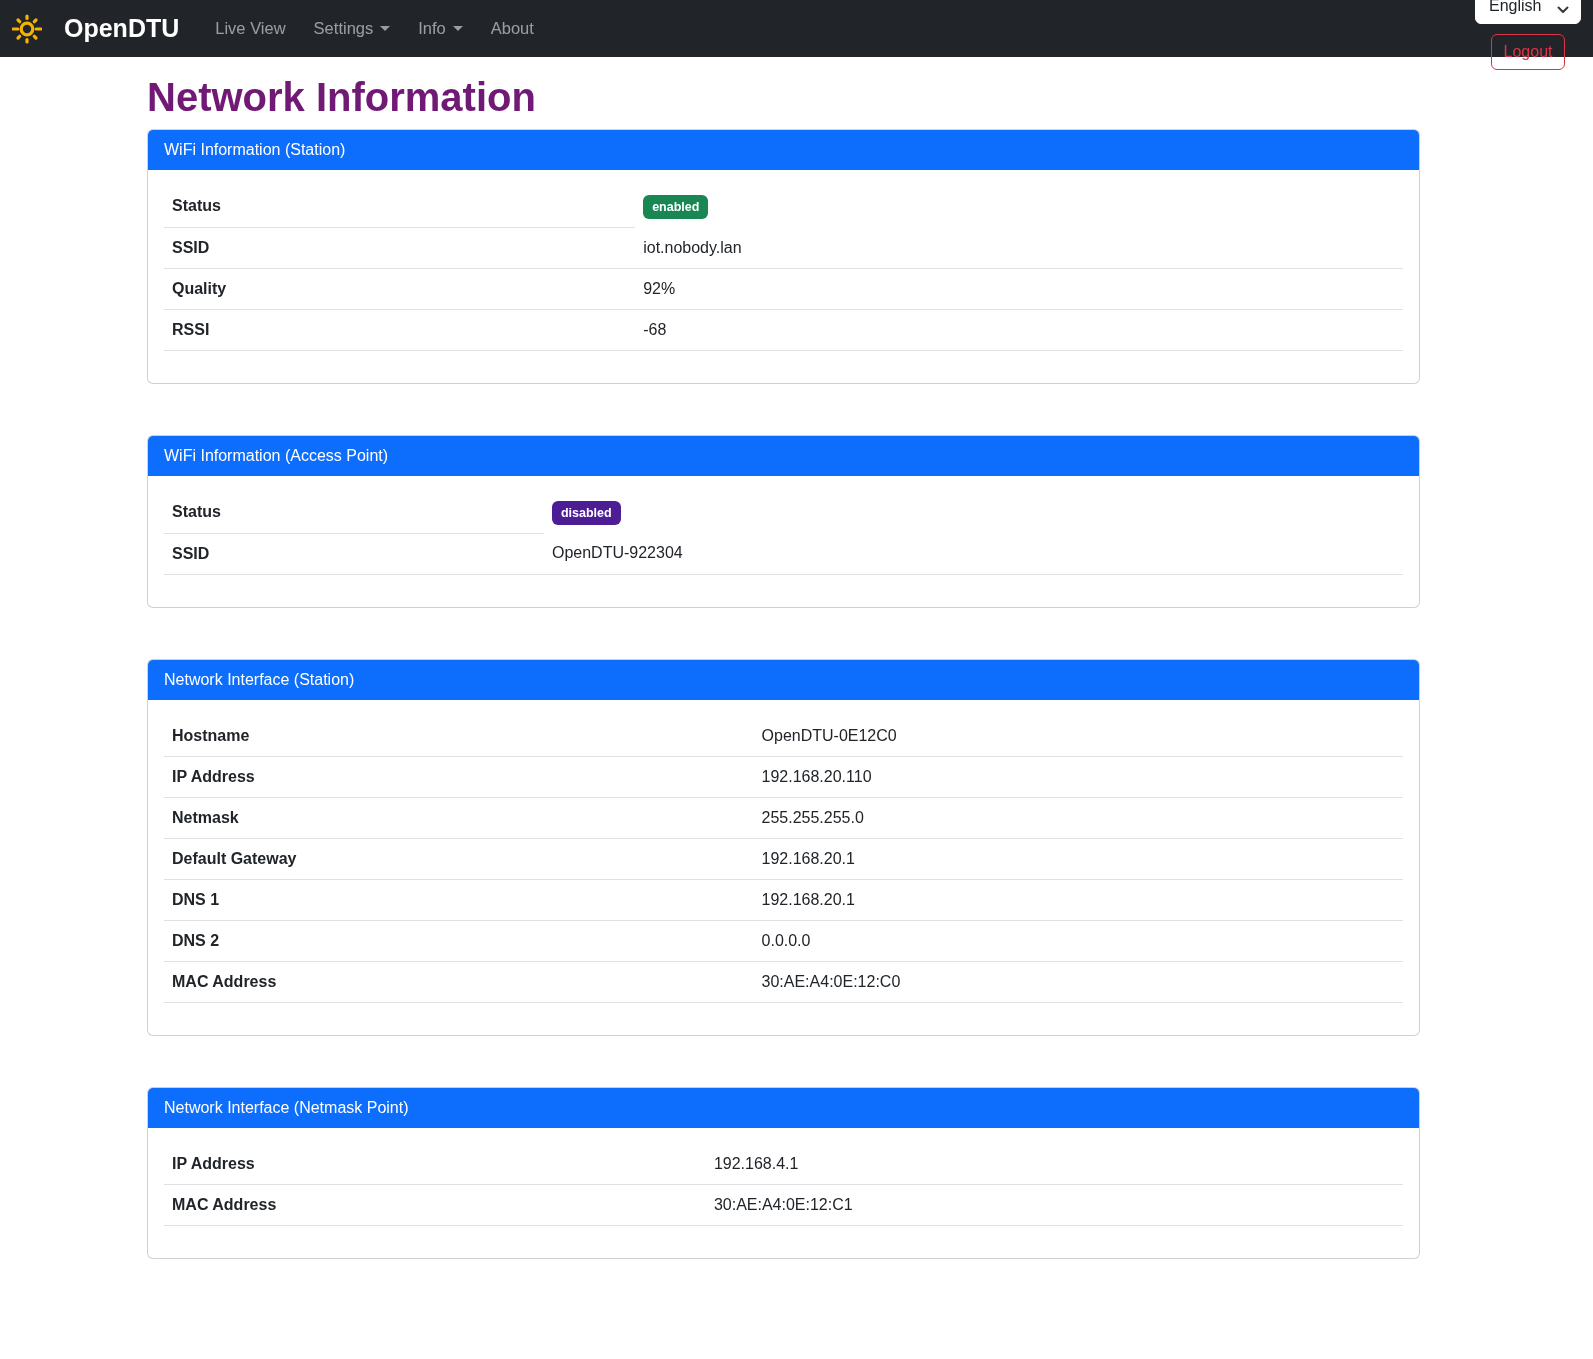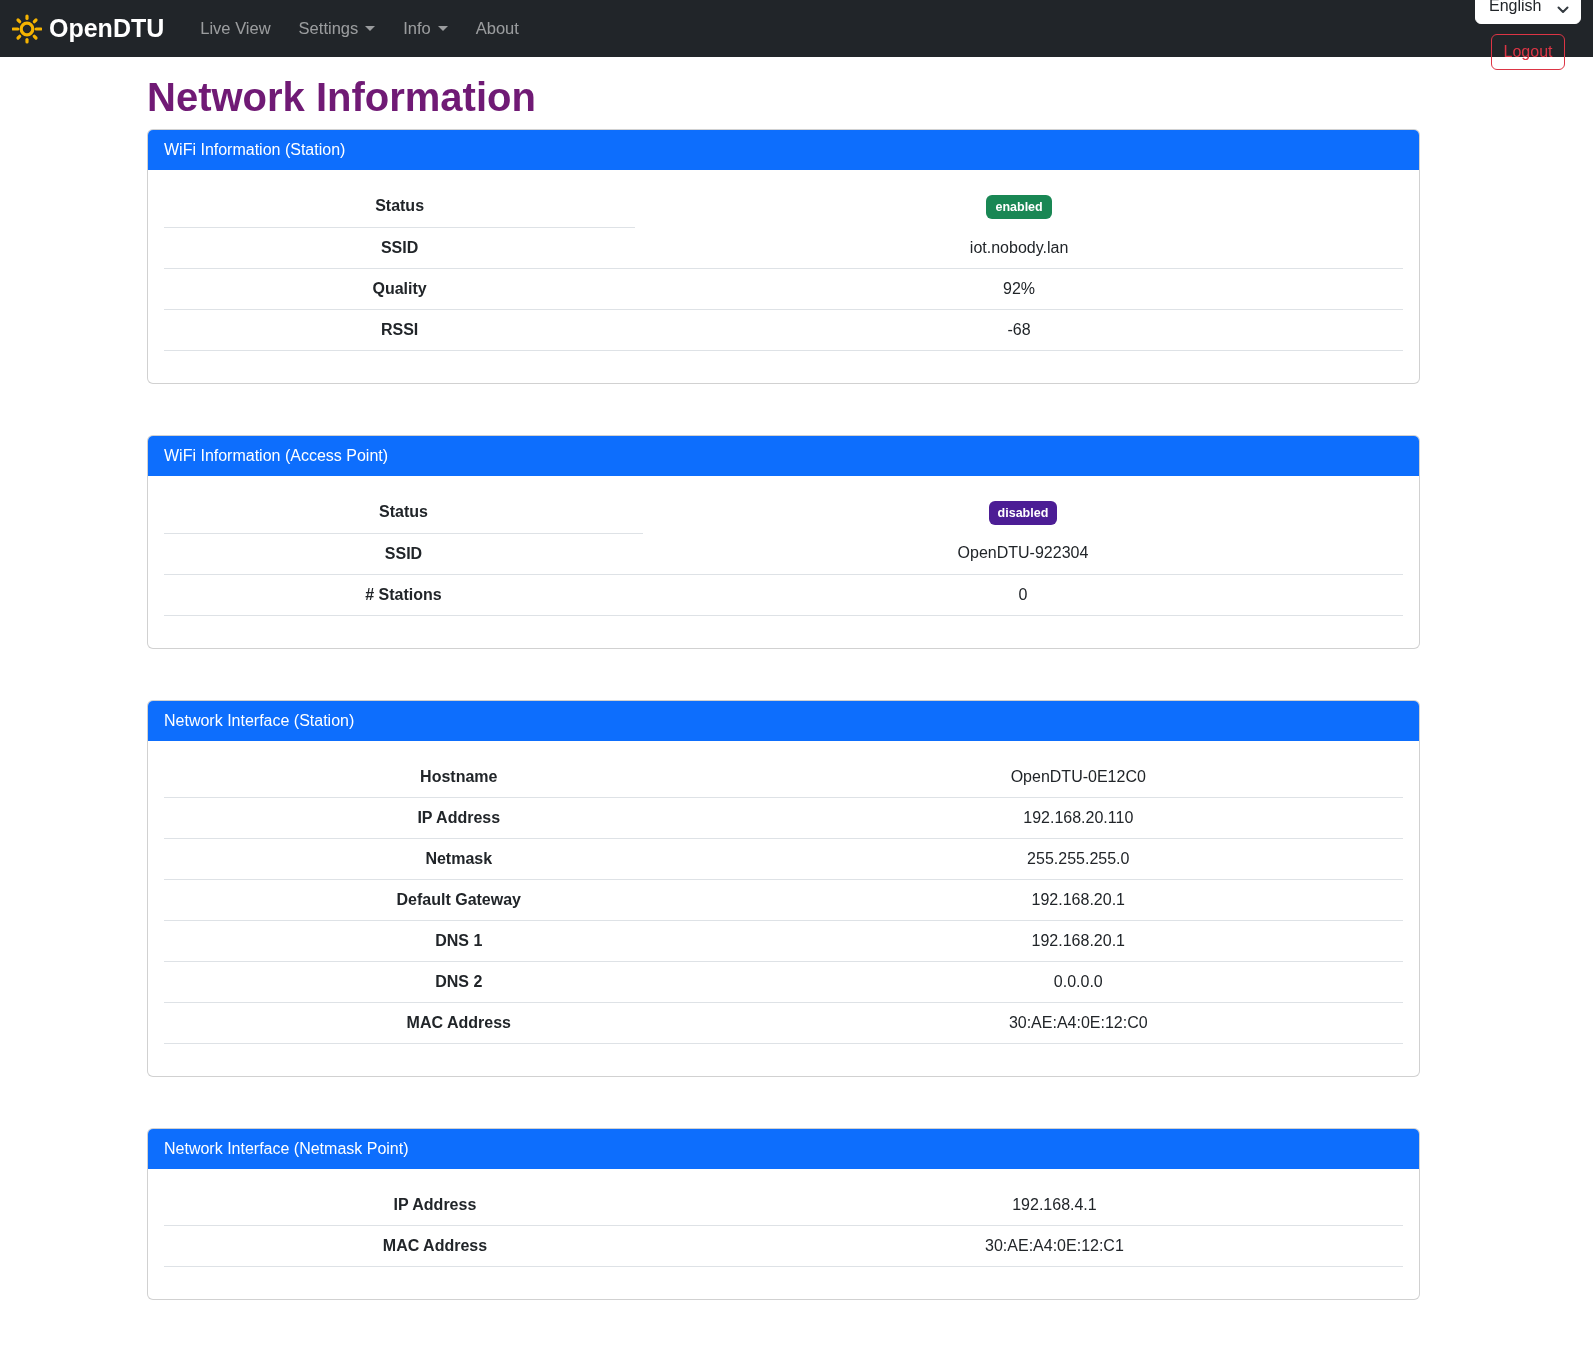--- a/index.html
+++ b/index.html
@@ -15,21 +15,21 @@
   .navbar {
     height: 57px;
     background: var(--navbar-bg, #212529);
     display: flex;
     align-items: center;
     justify-content: space-between;
     padding: 0 12px;
   }
   .nav-left { display: flex; align-items: center; }
   .brand {
-    display: flex; align-items: center; gap: 7px;
+    display: flex; align-items: center; gap: 22px;
     color: #fff; font-size: 25px; font-weight: 600;
     text-decoration: none; margin-right: 14px; cursor: pointer;
   }
   .nav-links { display: flex; list-style: none; margin: 8px; padding: 0; }
   .nav-link {
     color: rgba(255,255,255,0.55);
     padding: 8px 14px;
     font-size: 16.5px;
     cursor: pointer;
     display: flex; align-items: center;
@@ -79,21 +79,21 @@
     border-radius: 5px 5px 0 0;
   }
   .card-body { padding: 16px; }
 
   table.info-table {
     width: 100%;
     border-collapse: collapse;
     margin-bottom: 16px;
   }
   .info-table th, .info-table td {
-    text-align: center;
+    text-align: left;
     padding: 8px;
     line-height: 24px;
     font-size: 16px;
     border-bottom: 1px solid #dee2e6;
     vertical-align: middle;
     margin-left: 43px;
   }
   .info-table th { font-weight: 700; }
   .info-table tr.has-badge td { border-bottom: none; }
 
@@ -201,24 +201,20 @@
   <tr class="has-badge">
     <th>Status</th>
     <td><span class="badge" style="background-color: #4c1d95;">disabled</span></td>
   </tr>
 
   <tr>
     <th>SSID</th>
     <td>OpenDTU-922304</td>
   </tr>
 
-  <tr>
-    <th># Stations</th>
-    <td>0</td>
-  </tr>
 </tbody>
       </table>
     </div>
   </div>
 
   <div class="card">
     <div class="card-header">Network Interface (Station)</div>
     <div class="card-body">
       <table class="info-table">
         <tbody>

